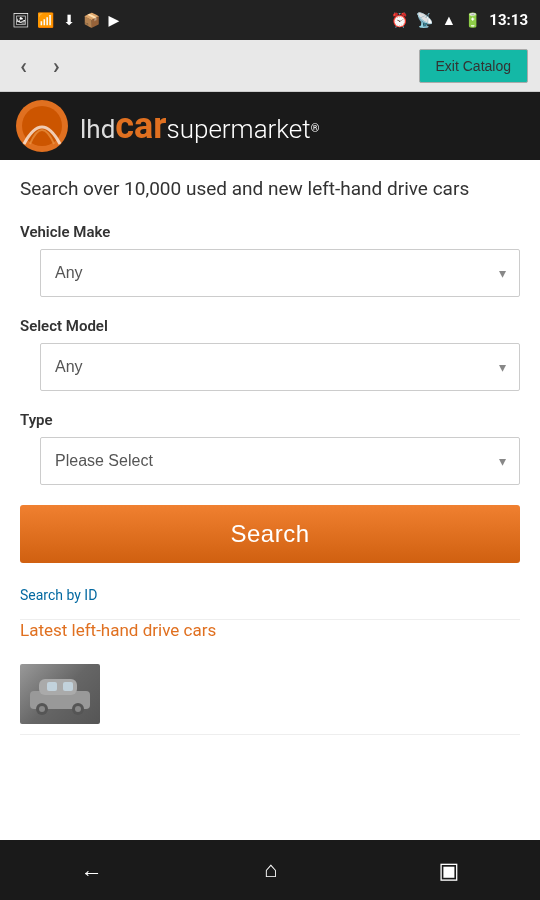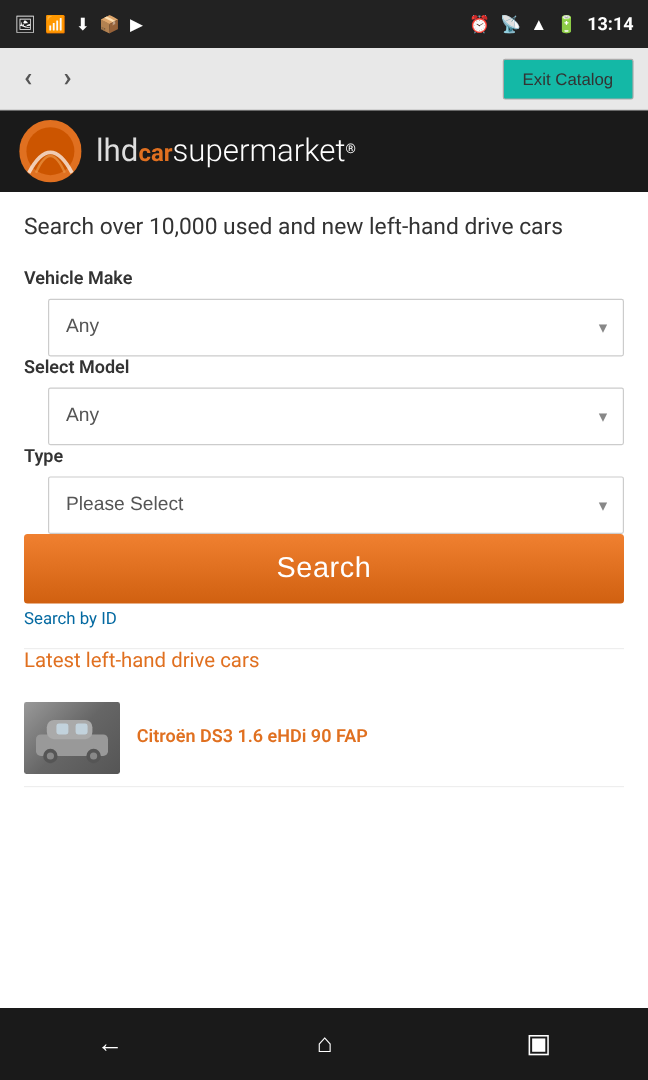--- a/index.html
+++ b/index.html
@@ -109,20 +109,21 @@
 
     .field-label {
       font-size: 15px;
       font-weight: 600;
       color: #333;
       margin-bottom: 8px;
     }
 
     .select-wrapper {
       position: relative;
+      margin-bottom: 20px;
       padding-left: 20px;
     }
     .select-box {
       width: 100%;
       height: 48px;
       border: 1px solid #ccc;
       border-radius: 2px;
       background: #fff;
       appearance: none;
       -webkit-appearance: none;
@@ -145,21 +146,21 @@
       width: 100%;
       height: 58px;
       background: #e07020;
       background: linear-gradient(180deg, #f08030 0%, #d06010 100%);
       border: none;
       border-radius: 3px;
       color: #fff;
       font-size: 24px;
       font-weight: 400;
       cursor: pointer;
-      margin-bottom: 2px;
+      margin-bottom: 22px;
       letter-spacing: 0.5px;
     }
 
     .search-by-id {
       color: #0369a1;
       font-size: 14px;
       cursor: pointer;
       margin-bottom: 16px;
       display: inline-block;
     }
@@ -235,21 +236,21 @@
     <span class="status-icon">📶</span>
     <span class="status-icon">⬇</span>
     <span class="status-icon">📦</span>
     <span class="status-icon">▶</span>
   </div>
   <div class="status-bar-right">
     <span class="status-icon">⏰</span>
     <span class="status-icon">📡</span>
     <span class="status-icon">▲</span>
     <span class="status-icon">🔋</span>
-    <span class="status-time">13:14</span>
+    <span class="status-time">13:13</span>
   </div>
 </div>
 
 <div class="nav-bar">
   <div class="nav-arrows">
     <span class="nav-arrow">‹</span>
     <span class="nav-arrow">›</span>
   </div>
   <button class="exit-catalog-btn">Exit Catalog</button>
 </div>
@@ -257,21 +258,21 @@
 <div class="logo-bar">
 
   <svg class="logo-icon" viewBox="0 0 52 52" xmlns="http://www.w3.org/2000/svg">
     <circle cx="26" cy="26" r="26" fill="#e07020"></circle>
     <ellipse cx="26" cy="26" rx="20" ry="20" fill="#cc5500"></ellipse>
 
     <path d="M8 44 Q26 10 44 44" stroke="#fff" stroke-width="3" fill="none" opacity="0.7"></path>
     <path d="M14 44 Q26 16 38 44" stroke="#f0a050" stroke-width="2" fill="none" opacity="0.6"></path>
   </svg>
   <div>
-    <span style="color:#ddd;font-size:26px;font-weight:400;">lhd</span><span style="color:#e07020;font-size:20px;font-weight:700;">car</span><span style="color:#fff;font-size:26px;font-weight:300;margin-top:20px;">supermarket</span><span style="color:#fff;font-size:11px;vertical-align:super;">®</span>
+    <span style="color:#ddd;font-size:26px;font-weight:400;">lhd</span><span style="color:#e07020;font-size:36px;font-weight:700;">car</span><span style="color:#fff;font-size:26px;font-weight:300;margin-top:20px;">supermarket</span><span style="color:#fff;font-size:11px;vertical-align:super;">®</span>
   </div>
 </div>
 
 <div class="main-content">
 
   <p class="search-headline">Search over 10,000 used and new left-hand drive cars</p>
 
   
   <div class="field-label">Vehicle Make</div>
   <div class="select-wrapper">
@@ -319,21 +320,20 @@
           <circle cx="17" cy="40" r="6" fill="#555"></circle>
           <circle cx="53" cy="40" r="6" fill="#555"></circle>
           <circle cx="17" cy="40" r="3" fill="#888"></circle>
           <circle cx="53" cy="40" r="3" fill="#888"></circle>
           <rect x="22" y="13" width="10" height="9" rx="2" fill="#c8dce8" opacity="0.8"></rect>
           <rect x="38" y="13" width="10" height="9" rx="2" fill="#c8dce8" opacity="0.8"></rect>
         </svg>
       </div>
     </div>
     <div class="car-info">
-      <div class="car-name">Citroën DS3 1.6 eHDi 90 FAP</div>
     </div>
   </div>
 
 </div>
 
 <div class="bottom-nav">
   <span class="bottom-nav-btn">←</span>
   <span class="bottom-nav-btn">⌂</span>
   <span class="bottom-nav-btn">▣</span>
 </div>

